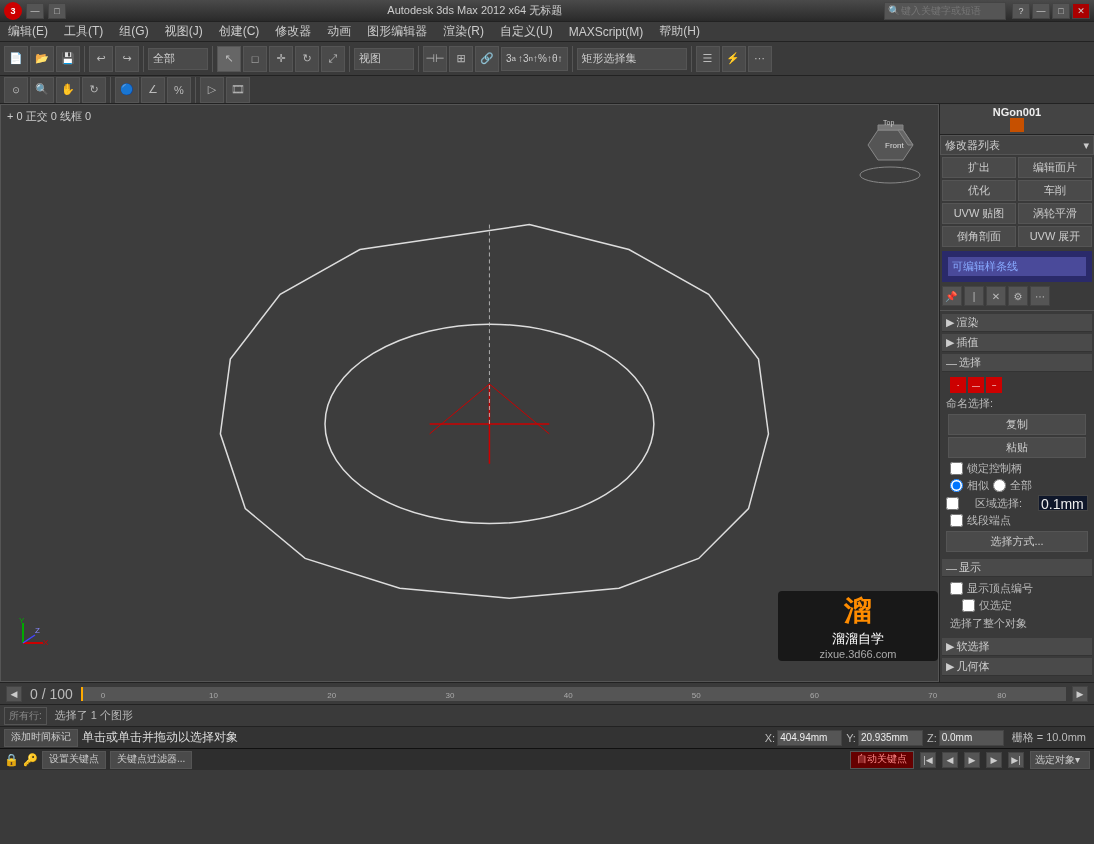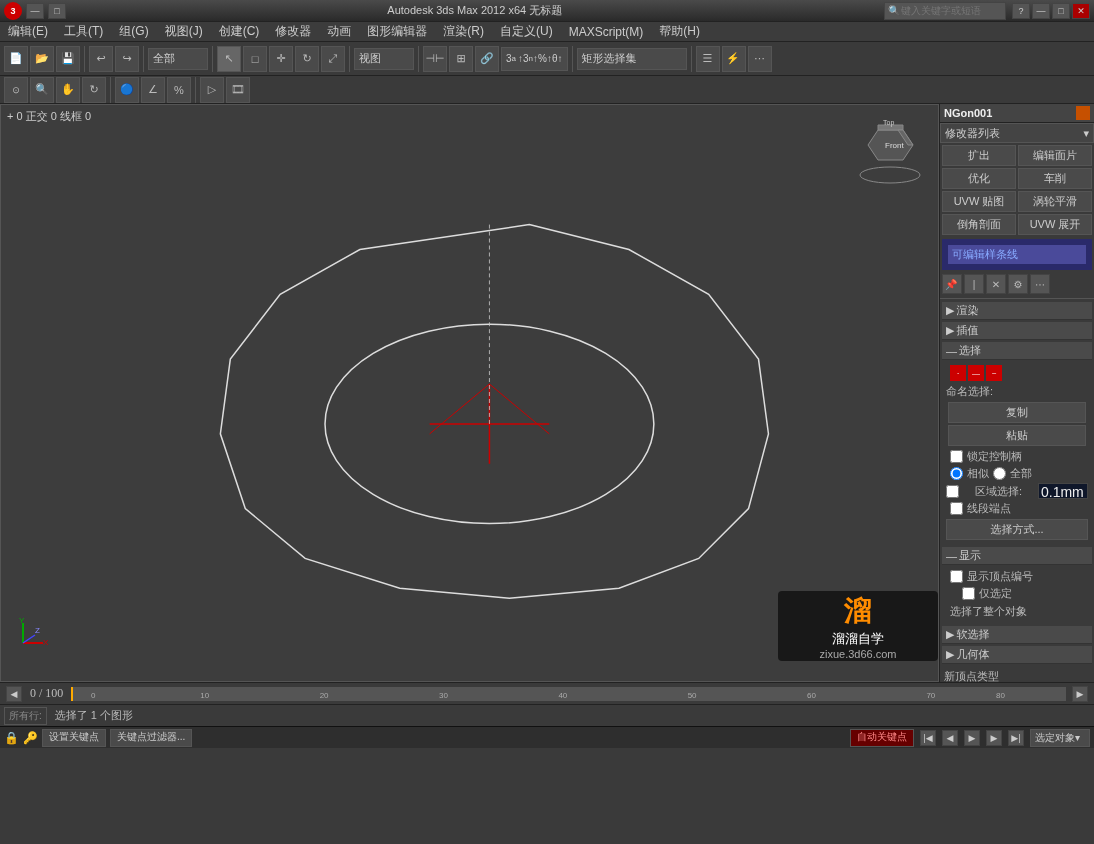--- a/index.html
+++ b/index.html
@@ -75,21 +75,21 @@
       width: 36px; height: 36px;
     }
 
     
     #rightpanel {
       width: 155px; background: #3a3a3a; border-left: 1px solid #222;
       display: flex; flex-direction: column; overflow-y: auto;
     }
     .rp-header {
       background: #444; border-bottom: 1px solid #222; padding: 2px 4px;
-      display: flex; align-items: center; justify-content: space-between;
+      display: flex; align-items: center; justify-content: space-between; flex-direction: column;
     }
     .rp-header-name { color: #eee; font-size: 11px; font-weight: bold; }
     .rp-orange { background: #c65000; width: 14px; height: 14px; display: flex; align-items: center; justify-content: center; font-size: 9px; }
     .rp-dropdown { width: 100%; background: #444; border: 1px solid #555; color: #ccc; font-size: 11px; padding: 2px 4px; display: flex; align-items: center; justify-content: space-between; cursor: pointer; height: 20px; }
     .rp-btn-row { display: flex; gap: 2px; padding: 2px; flex-direction: column; }
     .rp-btn { flex: 1; background: #4a4a4a; border: 1px solid #555; color: #ccc; font-size: 11px; text-align: center; padding: 2px 0; cursor: pointer; }
     .rp-modifier-list { background: #2a2a6a; margin: 2px; padding: 4px; color: #88aaff; font-size: 11px; height: 70px; }
     .rp-icons-row { display: flex; align-items: center; gap: 2px; padding: 2px; }
     .rp-icon { width: 20px; height: 20px; background: #555; border: 1px solid #444; display: flex; align-items: center; justify-content: center; font-size: 10px; color: #bbb; cursor: pointer; }
     .rp-collapsible { padding: 1px 2px; background: #3a3a3a; }
@@ -139,21 +139,21 @@
     #watermark .wm-url { font-size: 11px; color: #aaa; }
 
     
     #timeline {
       width: calc(100% - 155px); height: 22px; background: #3a3a3a;
       display: flex; align-items: center; border-top: 1px solid #222;
       position: relative;
     }
     .timeline-btn { width: 16px; height: 16px; background: #555; border: 1px solid #444; display: flex; align-items: center; justify-content: center; color: #ccc; font-size: 9px; cursor: pointer; margin: 0 2px; }
     .timeline-track { flex: 1; height: 14px; background: #555; margin: 0 2px; position: relative; }
-    .timeline-label { font-size: 12px; color: #bbb; padding: 0 4px; font-family: Liberation Serif, serif; }
+    .timeline-label { font-size: 14px; color: #bbb; padding: 0 4px; }
 
     
     #cube-gizmo {
       position: absolute; top: 10px; right: 10px;
       width: 75px; height: 75px;
     }
 
     
     .ngon-label { color: #eee; font-size: 11px; font-weight: bold; }
 
@@ -507,20 +507,39 @@
         </svg>
       </div>
       <div class="timeline-btn">▶</div>
     </div>
 
     <div id="statusbar1" style="height:22px;background:#3a3a3a;display:flex;align-items:center;border-top:1px solid #222;padding:0 4px;gap:4px;">
       <span style="font-size:10px;color:#888;border:1px solid #555;padding:1px 4px;">所有行:</span>
       <span class="status-text">选择了 1 个图形</span>
     </div>
 
+    <div id="statusbar2" style="height:22px;background:#333;display:flex;align-items:center;border-top:1px solid #222;padding:0 4px;gap:4px;">
+
+      <div class="status-btn">添加时间标记</div>
+      <span style="flex:1;">单击或单击并拖动以选择对象</span>
+
+      <div class="status-coord">
+        <span class="coord-label">X:</span>
+        <div class="coord-val">404.94mm</div>
+      </div>
+      <div class="status-coord">
+        <span class="coord-label">Y:</span>
+        <div class="coord-val">20.935mm</div>
+      </div>
+      <div class="status-coord">
+        <span class="coord-label">Z:</span>
+        <div class="coord-val">0.0mm</div>
+      </div>
+      <span class="status-text">栅格 = 10.0mm</span>
+    </div>
 
     <div id="statusbar3" style="height:22px;background:#2e2e2e;display:flex;align-items:center;border-top:1px solid #111;padding:0 4px;gap:4px;">
 
       <span style="font-size:12px;color:#888;">🔒</span>
 
       <span style="font-size:12px;color:#888;">🔑</span>
       <div class="status-btn">设置关键点</div>
       <div class="status-btn">关键点过滤器...</div>
       <span style="flex:1;"></span>
       <div class="status-btn" style="background:#600;color:#f88;">自动关键点</div>

